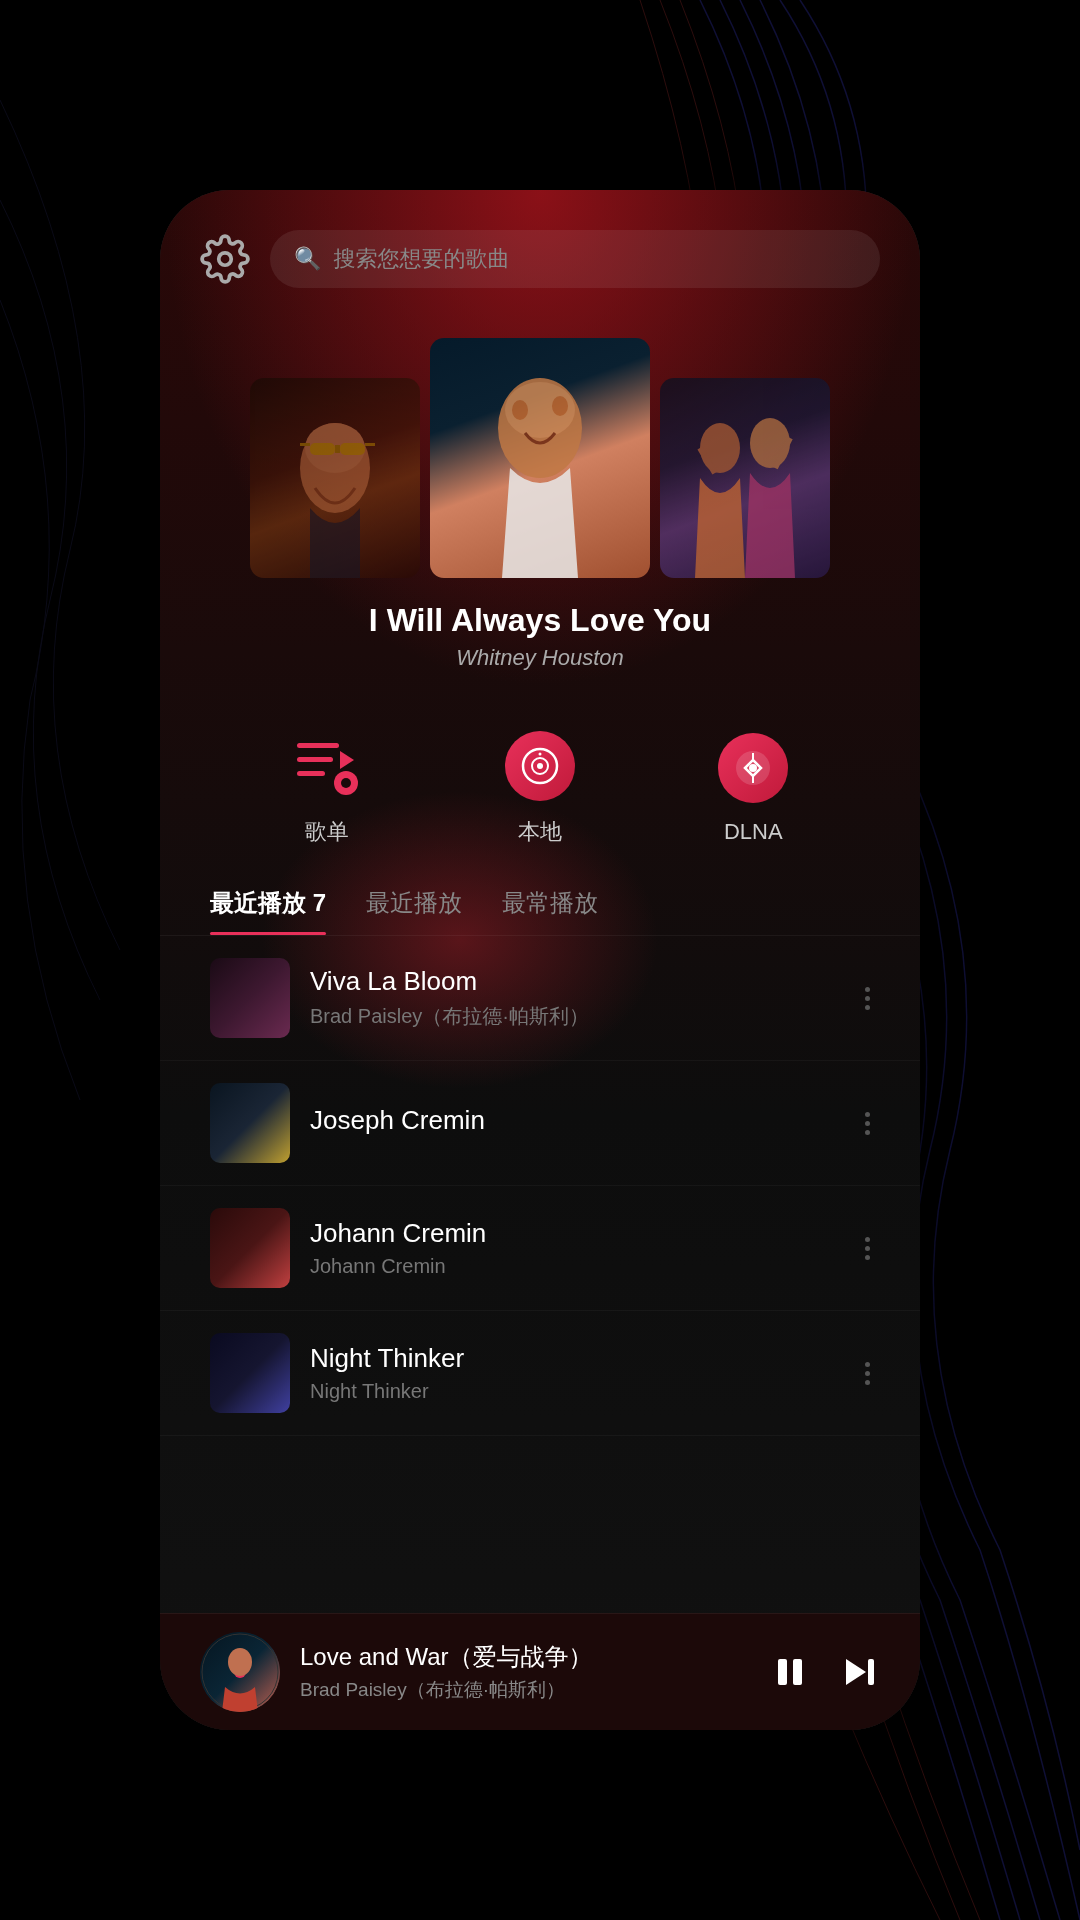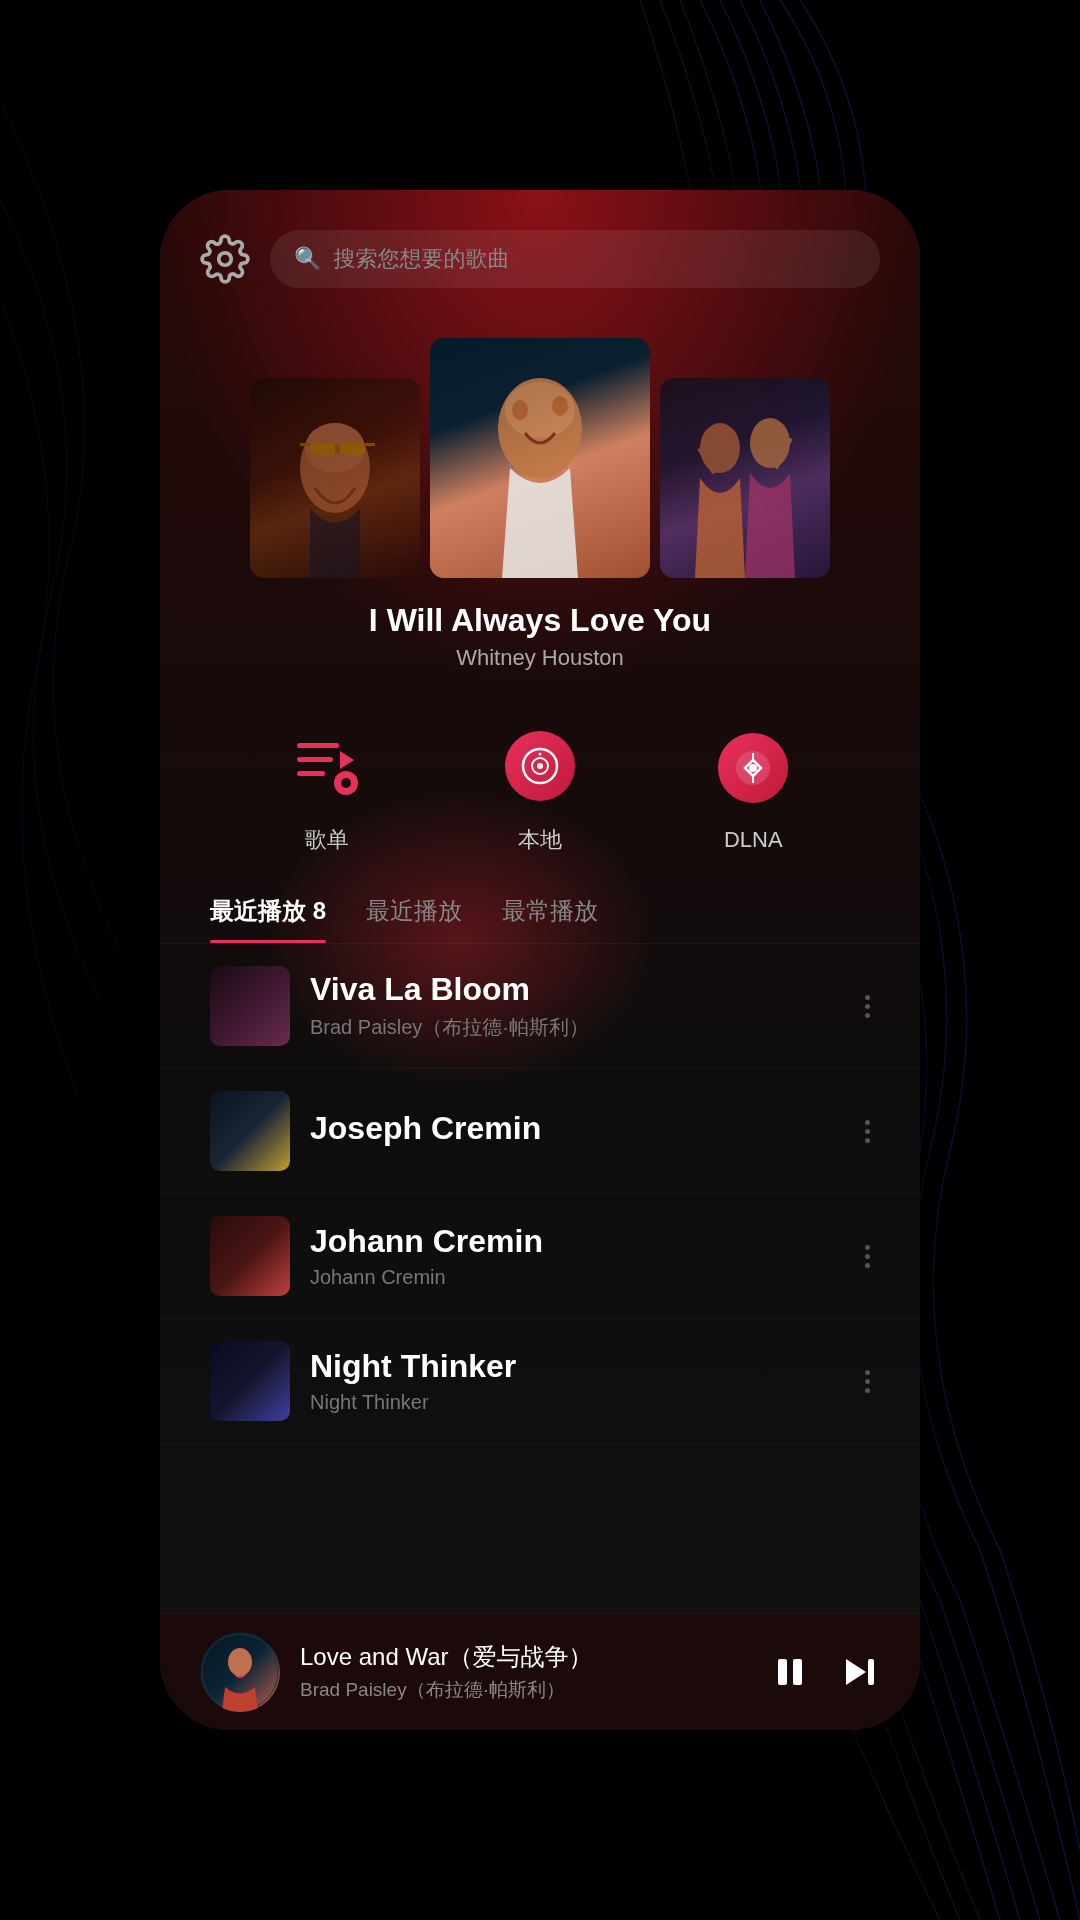--- a/index.html
+++ b/index.html
@@ -184,37 +184,38 @@
       font-weight: 600;
       color: #fff;
       margin-top: 24px;
     }
 
     .now-playing-artist {
       font-size: 22px;
       color: #aaa;
       text-align: right;
       margin-top: 6px;
+      font-style: italic;
     }
 
     
     .nav-section {
       position: relative;
       z-index: 5;
       display: flex;
       justify-content: space-around;
       align-items: center;
       padding: 40px 60px 20px;
     }
 
     .nav-item {
       display: flex;
       flex-direction: column;
       align-items: center;
-      gap: 24px;
+      gap: 16px;
       cursor: pointer;
     }
 
     .nav-icon-circle {
       width: 70px;
       height: 70px;
       background: linear-gradient(135deg, #e8305a, #c01a3a);
       border-radius: 50%;
       display: flex;
       align-items: center;
@@ -292,23 +293,23 @@
     .thumb-1 { background: linear-gradient(135deg, #1a0a15, #3d1830, #6a2a50); }
     .thumb-2 { background: linear-gradient(135deg, #0a1520, #1a2535, #c0a030); }
     .thumb-3 { background: linear-gradient(135deg, #2a0a0a, #4a1515, #c04040); }
     .thumb-4 { background: linear-gradient(135deg, #0a0a20, #151530, #4040a0); }
 
     .song-info {
       flex: 1;
     }
 
     .song-title {
-      font-size: 32px;
+      font-size: 26px;
       color: #fff;
-      font-weight: 700;
+      font-weight: 400;
       margin-bottom: 6px;
     }
 
     .song-artist {
       font-size: 20px;
       color: #777;
     }
 
     .song-more {
       color: #555;
@@ -551,21 +552,21 @@
             <line x1="20" y1="28" x2="20" y2="35" stroke="white" stroke-width="2"></line>
           </svg>
         </div>
         <span class="nav-label">DLNA</span>
       </div>
 
     </div>
 
     <div class="tabs-section">
       <div class="tab-item active">
-        <span>最近播放 8</span>
+        <span>最近播放 7</span>
       </div>
       <div class="tab-item">
         <span>最近播放</span>
       </div>
       <div class="tab-item">
         <span>最常播放</span>
       </div>
     </div>
 
     <div class="song-list">

